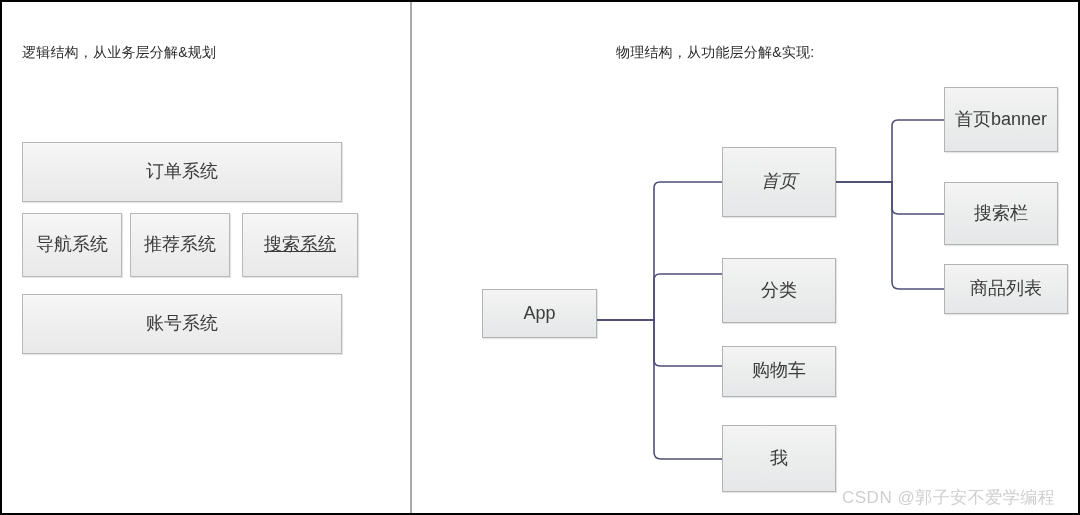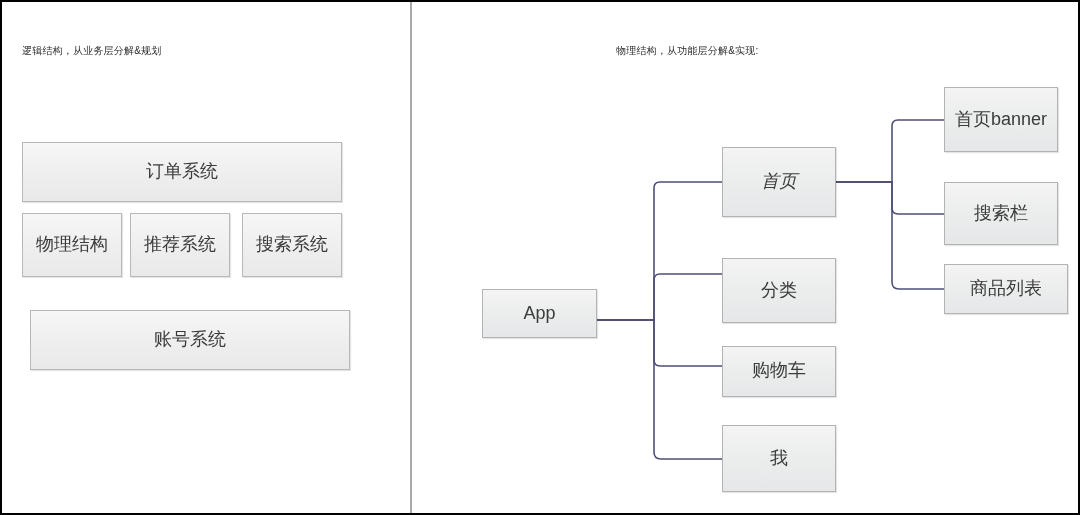--- a/index.html
+++ b/index.html
@@ -23,21 +23,21 @@
   
   .divider {
     position: absolute;
     top: 0;
     bottom: 0;
     width: 2px;
     background: #a9a9a9;
   }
   .panel-heading {
     position: absolute;
-    font-size: 10px;
+    font-size: 14px;
     color: #2b2b2b;
     letter-spacing: 0.2px;
     white-space: nowrap;
   }
   
   .node {
     position: absolute;
     box-sizing: border-box;
     border: 1px solid #b3b3b3;
     background: linear-gradient(to bottom, #f4f4f4 0%, #eceded 45%, #e6e7e8 100%);
@@ -82,27 +82,27 @@
 </head>
 <body>
 
 <div id="canvas">
 
   <div>
     <div class="panel-heading" style="left:20px; top:42px;">逻辑结构，从业务层分解&amp;规划</div>
 
     <div class="node stack" style="left:20px; top:140px; width:320px; height:60px;">订单系统</div>
 
-    <div class="node stack" style="left:20px; top:211px; width:100px; height:64px;">物理结构</div>
+    <div class="node stack" style="left:20px; top:211px; width:100px; height:64px;">导航系统</div>
 
     <div class="node stack" style="left:128px; top:211px; width:100px; height:64px;">推荐系统</div>
 
-    <div class="node stack" style="left:240px; top:211px; width:100px; height:64px;">搜索系统</div>
+    <div class="node stack" style="left:240px; top:211px; width:116px; height:64px;text-decoration:underline;">搜索系统</div>
 
-    <div class="node stack" style="left:20px; top:308px; width:320px; height:60px;margin-left:8px;">账号系统</div>
+    <div class="node stack" style="left:20px; top:292px; width:320px; height:60px;">账号系统</div>
   </div>
 
   <div class="divider" style="left:408px;"></div>
 
   <div>
     <div class="panel-heading" style="left:614px; top:42px;">物理结构，从功能层分解&amp;实现:</div>
 
     <svg id="wires" viewBox="0 0 1080 515">
       <path d="M 595 318 L 652 318 L 652 186 Q 652 180 658 180 L 720 180"></path>
       <path d="M 595 318 L 652 318 L 652 278 Q 652 272 658 272 L 720 272"></path>
@@ -123,14 +123,15 @@
 
     <div class="node" style="left:720px; top:423px; width:114px; height:67px;">我</div>
 
     <div class="node" style="left:942px; top:85px; width:114px; height:65px;">首页banner</div>
 
     <div class="node" style="left:942px; top:180px; width:114px; height:63px;">搜索栏</div>
 
     <div class="node" style="left:942px; top:262px; width:124px; height:50px;">商品列表</div>
   </div>
 
+  <div class="watermark" style="left:840px; top:484px;">CSDN @郭子安不爱学编程</div>
 
 </div>
 
 </body></html>

